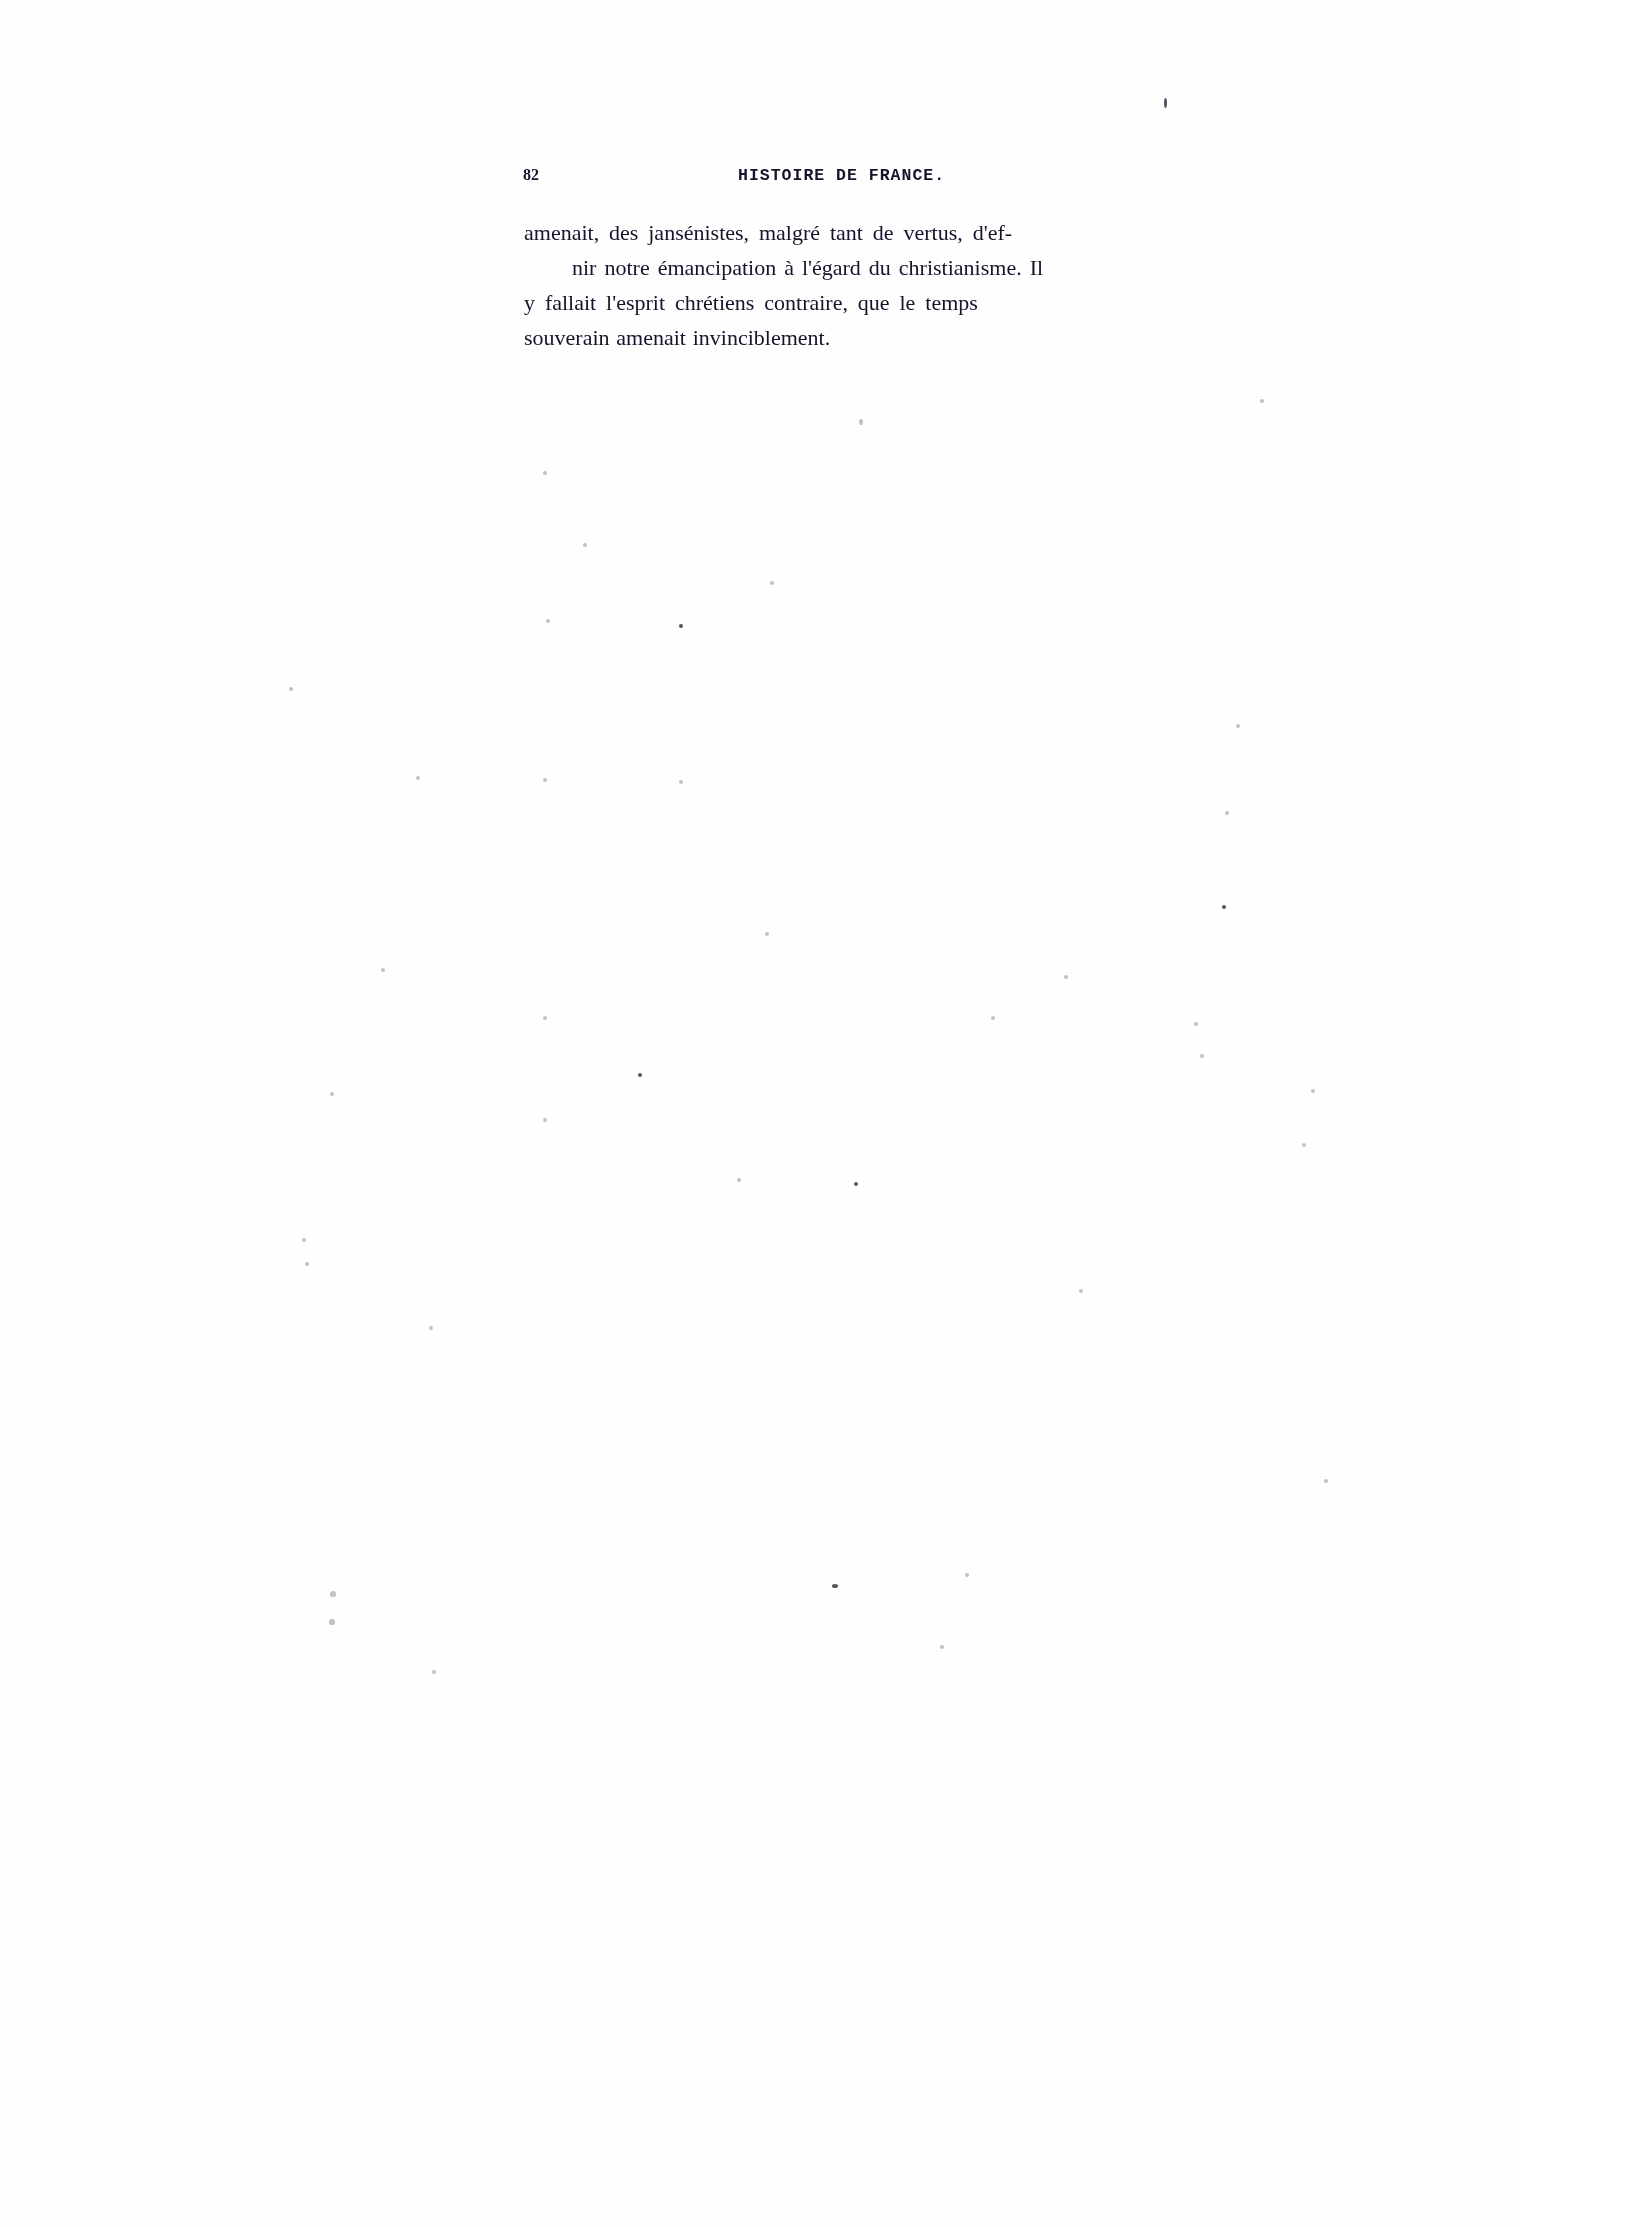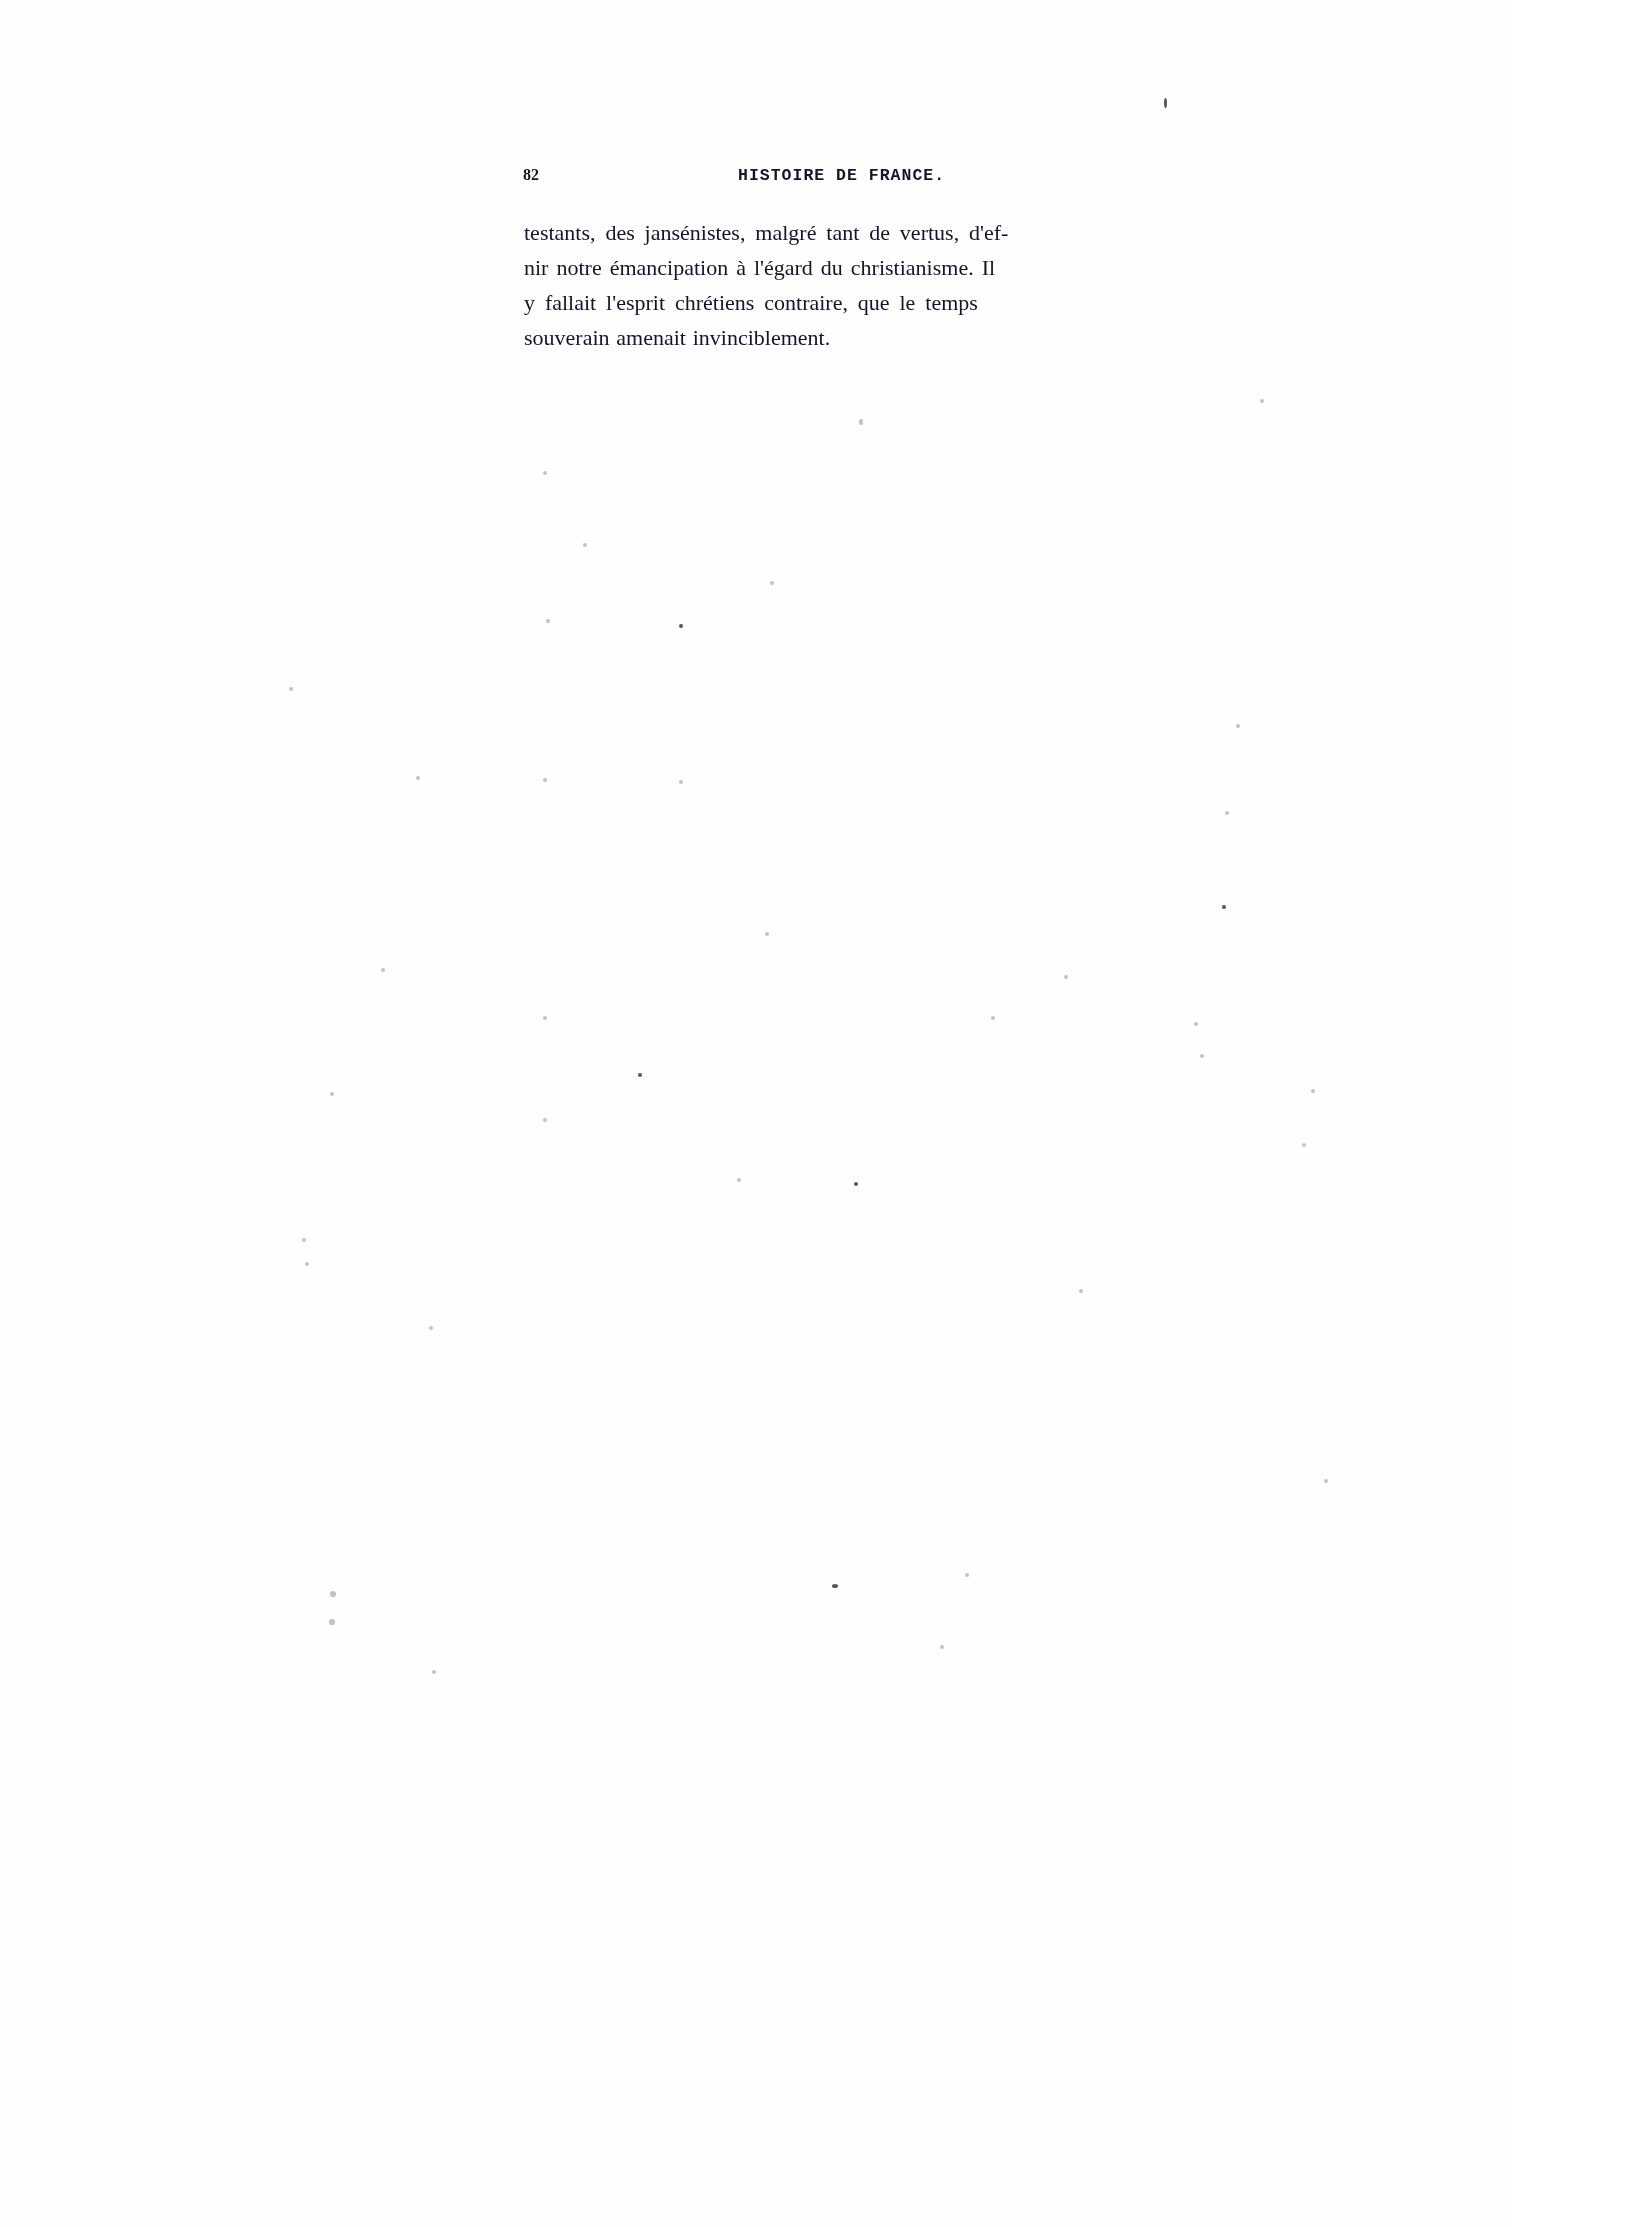--- a/index.html
+++ b/index.html
@@ -64,21 +64,21 @@
     text-align-last: left;
     word-spacing: 0.6px;
   }
   .textblock p .ln {
     display: block;
     white-space: nowrap;
   }
   
   .l1 { word-spacing: 4.4px; }
   .l2 { word-spacing: 5.1px; }
-  .l3 { word-spacing: 2.5px; }
+  .l3 { word-spacing: 2.5px; margin-left: 48px; }
   .l4 { word-spacing: 4.4px; }
   .l5 { word-spacing: 1.3px; }
 
   
   .speck {
     position: absolute;
     background: #8e8e9e;
     border-radius: 50%;
     opacity: 0.55;
   }
@@ -89,21 +89,21 @@
 
 <div class="page">
 
   <div class="running-head">
     <div class="folio">82</div>
     <div class="head-title">HISTOIRE DE FRANCE.</div>
   </div>
 
   <div class="textblock">
     <p>
-      <span class="ln l1">testants, des jansénistes, malgré tant de vertus, d'ef-</span>
+      <span class="ln l1">amenait, des jansénistes, malgré tant de vertus, d'ef-</span>
       <span class="ln l3">nir notre émancipation à l'égard du christianisme. Il</span>
       <span class="ln l4">y fallait l'esprit chrétiens contraire, que le temps</span>
       <span class="ln l5">souverain amenait invinciblement.</span>
     </p>
   </div>
 
   <div id="speck-layer">
       <div class="speck dark" style="left: 1164px; top: 98px; width: 3.2px; height: 10.2px;"></div>
       <div class="speck" style="left: 1260px; top: 399px; width: 4.4px; height: 4.4px;"></div>
       <div class="speck" style="left: 859px; top: 419px; width: 3.8px; height: 6.3px;"></div>

